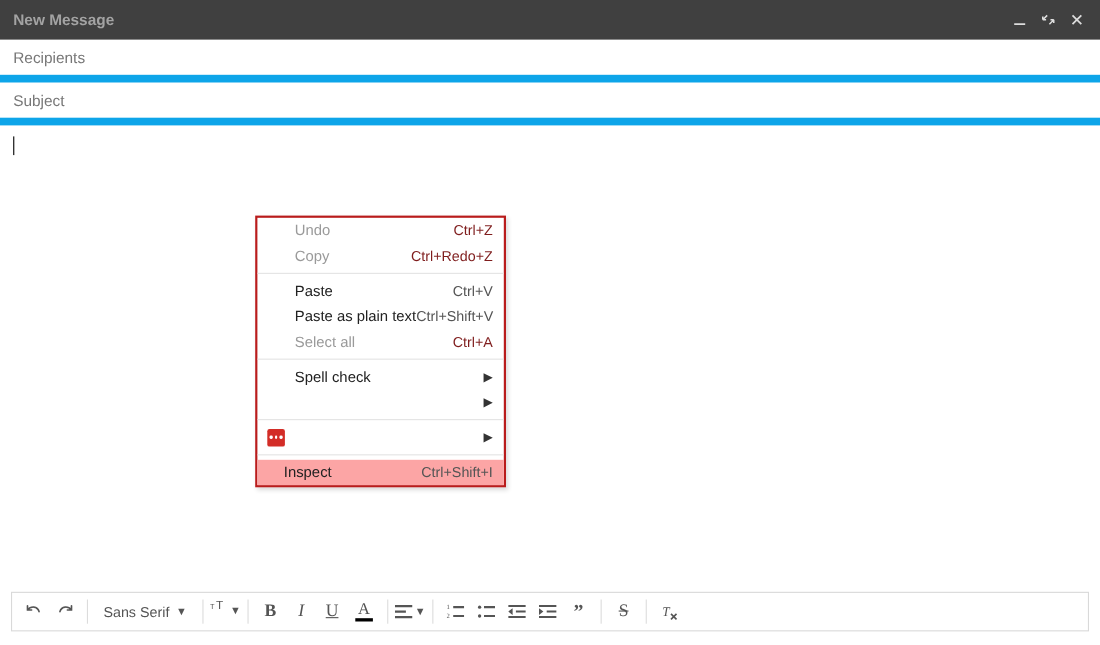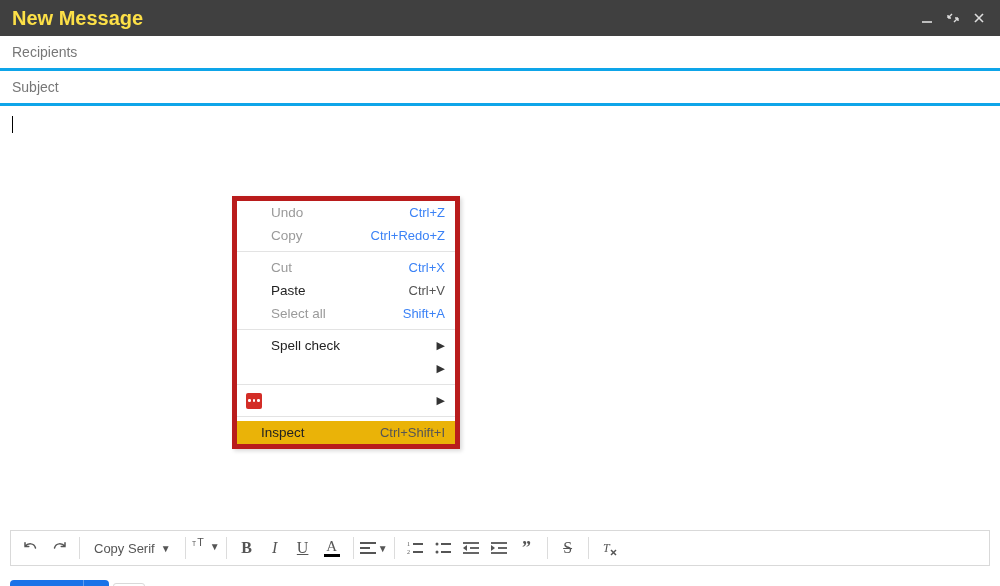--- a/index.html
+++ b/index.html
@@ -9,39 +9,39 @@
     font-size: 14px;
     background: #fff;
     width: 1000px;
     height: 586px;
     overflow: hidden;
     position: relative;
     color: #222;
   }
   .titlebar {
     background: #404040;
-    color: #fde047;
+    color: #a3a3a3;
     height: 36px;
     display: flex;
     align-items: center;
     padding: 0 12px;
     font-weight: bold;
-    font-size: 20px;
+    font-size: 14px;
   }
   .titlebar .spacer { flex: 1; }
   .titlebar .winbtn {
     width: 18px; height: 18px;
     margin-left: 8px;
     display: flex; align-items: center; justify-content: center;
     color: #ddd;
     cursor: pointer;
     font-size: 14px;
   }
   .field-row {
-    border-bottom: 3px solid #0ea5e9;
+    border-bottom: 7px solid #0ea5e9;
     padding: 8px 12px;
     color: #777;
     font-size: 14px;
   }
   .body-area {
     padding: 10px 12px;
     height: 424px;
     position: relative;
   }
   .cursor {
@@ -117,38 +117,38 @@
   }
   .right .ibtn { width:30px; height:30px; display:flex; align-items:center; justify-content:center; color:#555; cursor:pointer;}
 
   
   .context-menu {
     position:absolute;
     left:232px;
     top:196px;
     width:228px;
     background:#fff;
-    border:5px solid #b91c1c;
+    border:2px solid #b91c1c;
     box-shadow:2px 2px 4px rgba(0,0,0,0.15);
     z-index:10;
     font-size:13.5px;
   }
   .cm-item {
     display:flex; align-items:center;
     padding:3px 10px 3px 34px;
     height:23px;
     color:#222;
     cursor:default;
     position:relative;
   }
   .cm-item .label { flex:1; white-space:nowrap;}
   .cm-item .shortcut { color:#555; font-size:13px;}
   .cm-item.disabled { color:#9a9a9a; }
-  .cm-item.disabled .shortcut{ color:#3b82f6; }
-  .cm-item.hover { background:#eab308;padding-left:24px; }
+  .cm-item.disabled .shortcut{ color:#7f1d1d; }
+  .cm-item.hover { background:#fca5a5;padding-left:24px; }
   .cm-sep { height:1px; background:#e3e3e3; margin:4px 0; }
   .cm-sub-arrow {
     position:absolute; right:10px; font-size:11px; color:#333;
   }
   .cm-icon {
     position:absolute; left:8px; width:18px; height:18px;
     display:flex; align-items:center; justify-content:center;
   }
   .lp-icon {
     width:16px; height:16px; background:#d32d27;
@@ -208,21 +208,21 @@
         <path d="M9 10 L4 10 L4 5 M4 10 C8 5 16 5 18 12" stroke="#555" stroke-width="2" fill="none" stroke-linecap="round"></path>
       </svg>
   </div>
   <div class="btn">
     <svg width="18" height="18" viewBox="0 0 24 24">
         <path d="M15 10 L20 10 L20 5 M20 10 C16 5 8 5 6 12" stroke="#555" stroke-width="2" fill="none" stroke-linecap="round"></path>
       </svg>
   </div>
   <div class="sep"></div>
   <div class="font-sel">
-    <span>Copy Serif</span>
+    <span>Sans Serif</span>
     <span class="caret-down">▼</span>
   </div>
   <div class="sep"></div>
   <div class="btn" style="font-family:Arial; display:flex; align-items:baseline;">
     <svg width="20" height="16" viewBox="0 0 24 20">
       <text x="0" y="16" font-size="10" fill="#555" font-family="Arial">T</text>
       <text x="8" y="16" font-size="16" fill="#555" font-family="Arial">T</text>
     </svg>
     <span class="caret-down" style="margin-left:2px;">▼</span>
   </div>
@@ -369,31 +369,31 @@
 <div class="context-menu" id="context-menu">
     <div class="cm-item disabled">
       <span class="label">Undo</span>
       <span class="shortcut">Ctrl+Z</span>
     </div>
     <div class="cm-item disabled">
       <span class="label">Copy</span>
       <span class="shortcut">Ctrl+Redo+Z</span>
     </div>
     <div class="cm-sep"></div>
-    <div class="cm-item disabled">
-      <span class="label">Cut</span>
-      <span class="shortcut">Ctrl+X</span>
-    </div>
     <div class="cm-item">
       <span class="label">Paste</span>
       <span class="shortcut">Ctrl+V</span>
     </div>
+    <div class="cm-item">
+      <span class="label">Paste as plain text</span>
+      <span class="shortcut">Ctrl+Shift+V</span>
+    </div>
     <div class="cm-item disabled">
       <span class="label">Select all</span>
-      <span class="shortcut">Shift+A</span>
+      <span class="shortcut">Ctrl+A</span>
     </div>
     <div class="cm-sep"></div>
     <div class="cm-item">
       <span class="label">Spell check</span>
       <span class="cm-sub-arrow">▶</span>
     </div>
     <div class="cm-item">
       <span class="cm-sub-arrow">▶</span>
     </div>
     <div class="cm-sep"></div>

